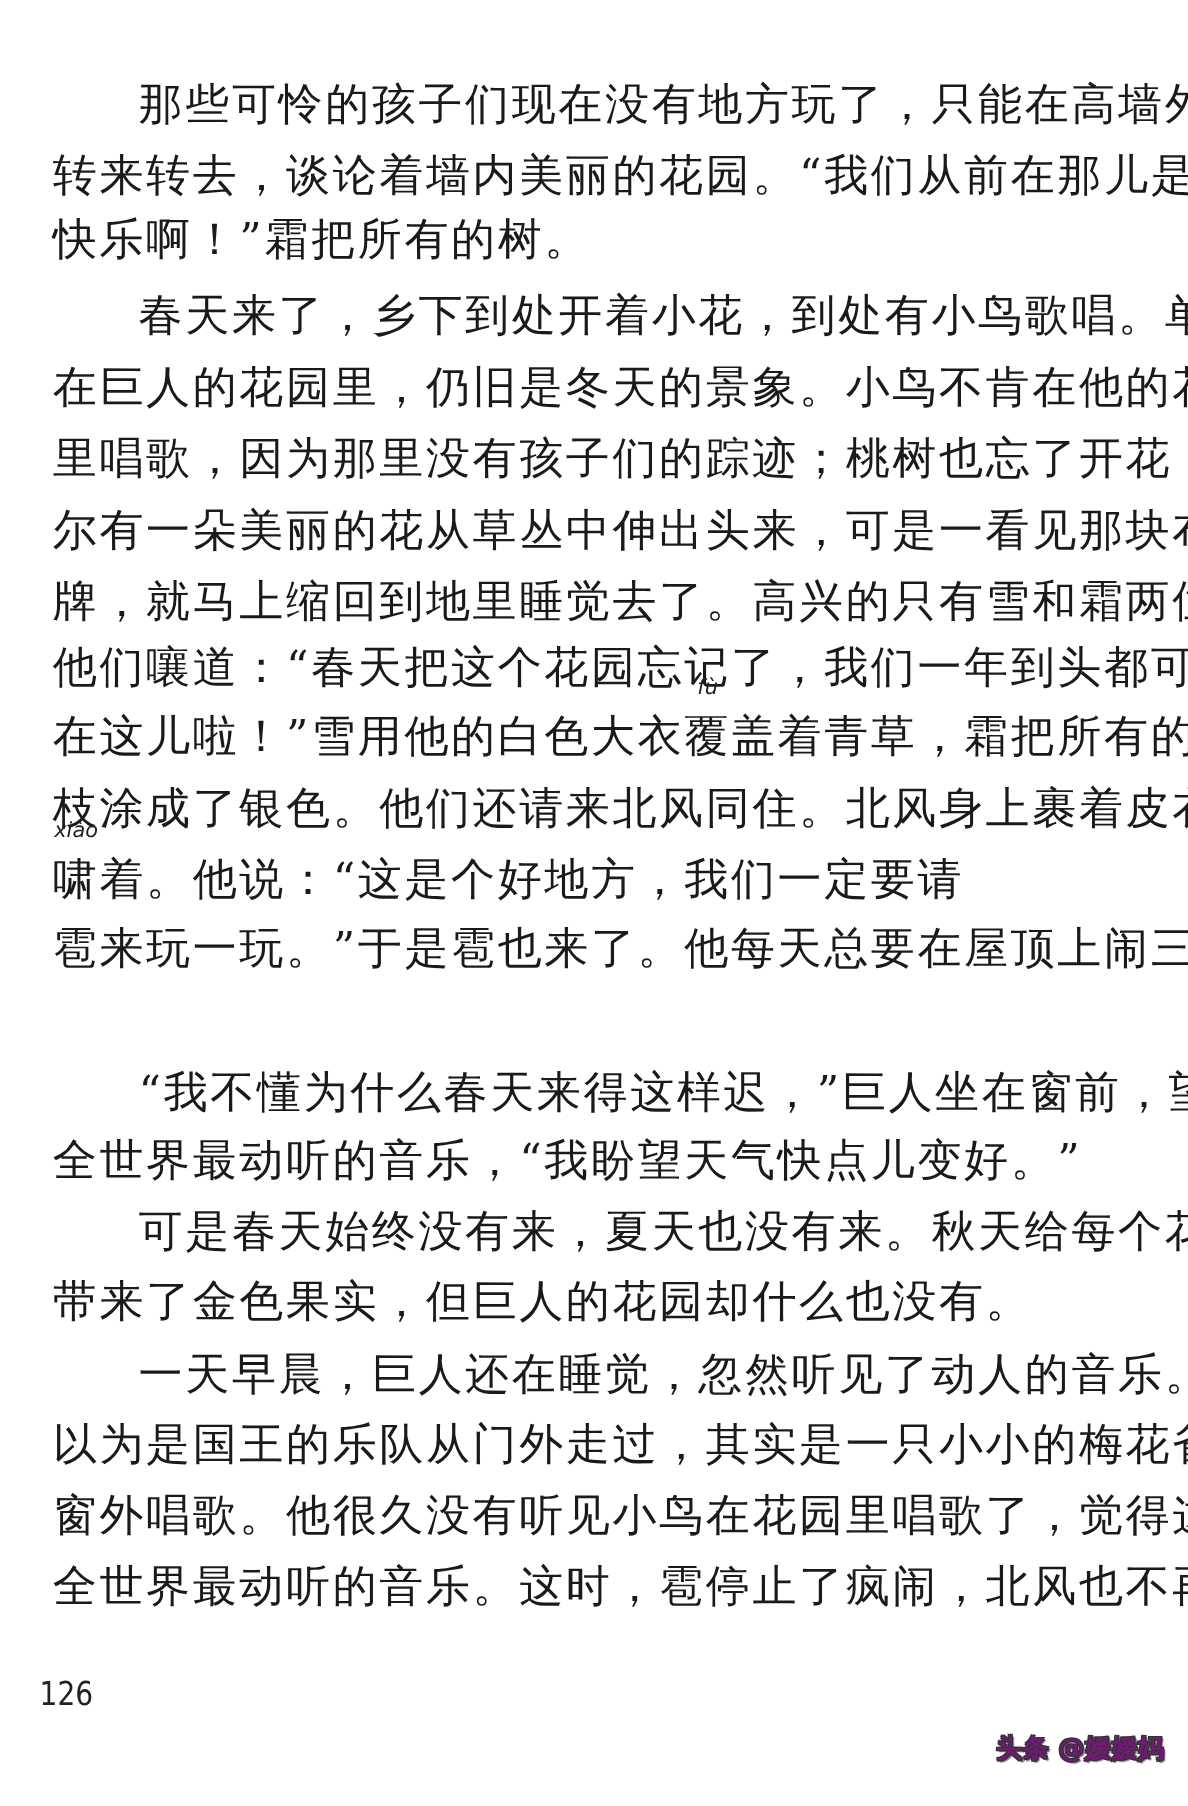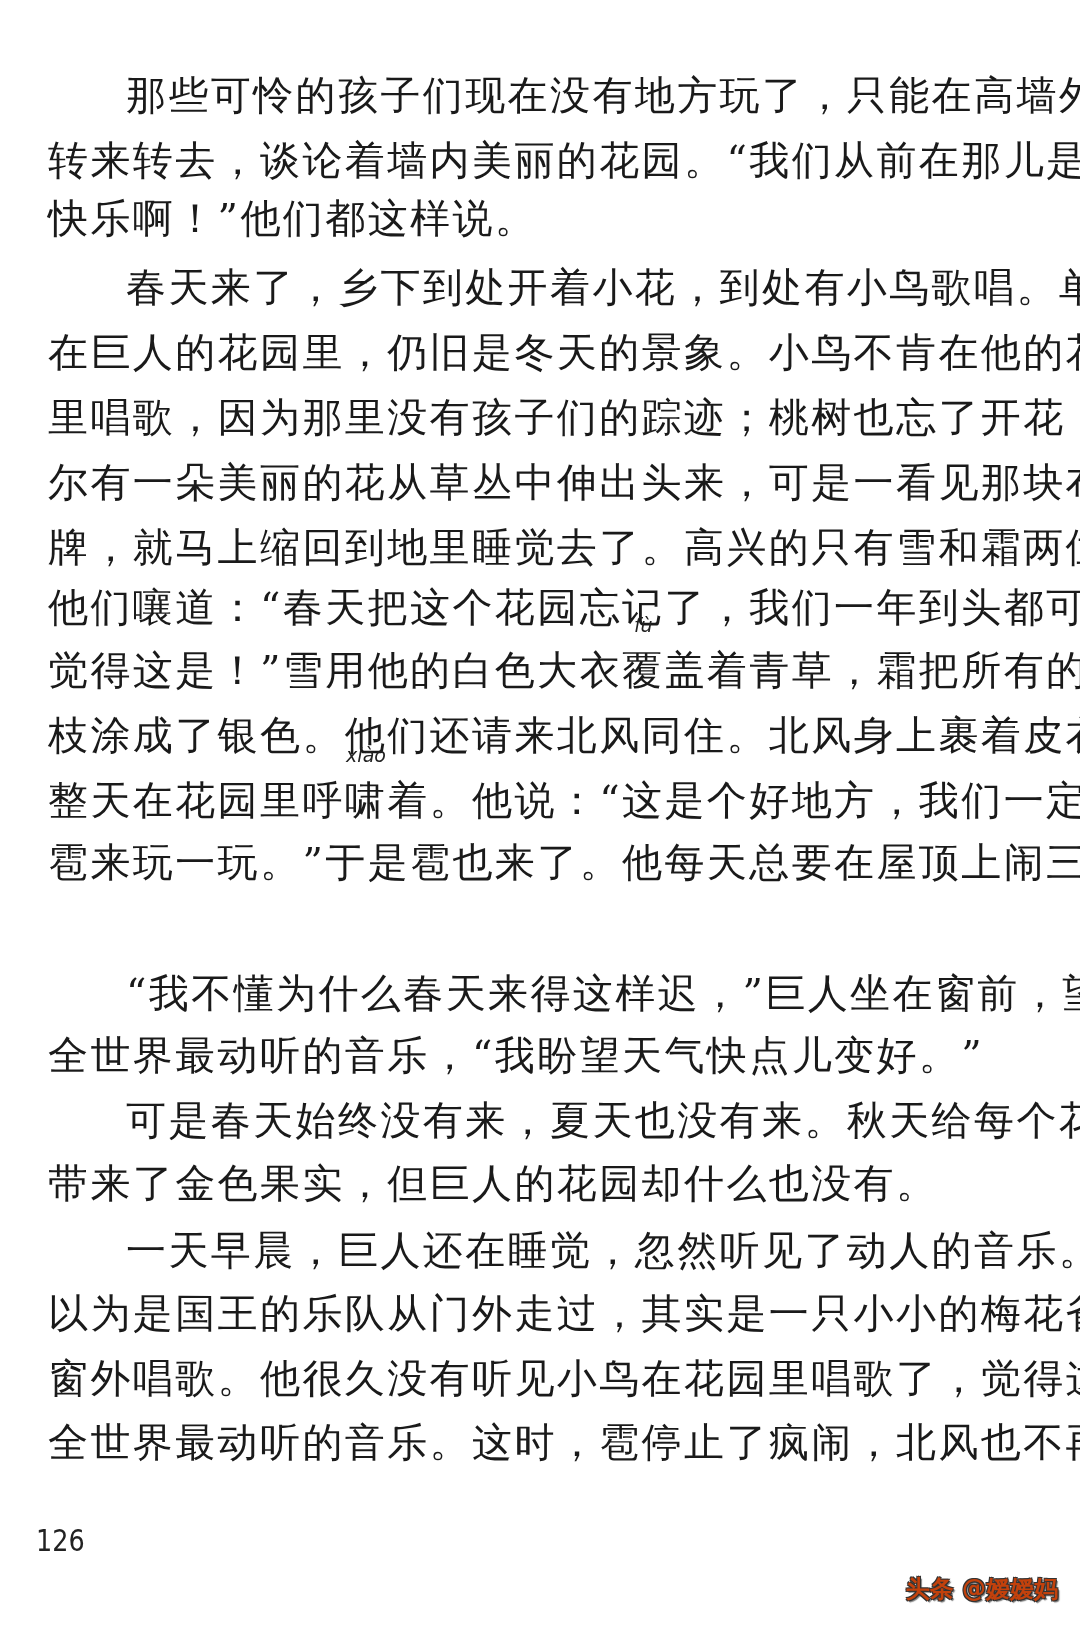--- a/index.html
+++ b/index.html
@@ -62,46 +62,46 @@
       transform: scaleX(0.85);
       transform-origin: left center;
     }
     .watermark {
       position: absolute;
       right: 22px;
       top: 1574px;
       font-family: "DejaVu Sans", "Liberation Sans", sans-serif;
       font-size: 24px;
       line-height: 30px;
-      color: #c2410c;
+      color: #701a75;
       text-shadow:
         -1px -1px 0 #333, 1px -1px 0 #333,
         -1px 1px 0 #333, 1px 1px 0 #333,
         2px 2px 1px rgba(0,0,0,0.5);
       font-weight: bold;
     }
   </style>
 </head>
 <body>
 
 <div class="page">
 
   <div class="line indent" style="top:70px">那些可怜的孩子们现在没有地方玩了，只能在高墙外面</div>
   <div class="line" style="top:135px">转来转去，谈论着墙内美丽的花园。“我们从前在那儿是多么</div>
-  <div class="line" style="top:193px">快乐啊！”他们都这样说。</div>
+  <div class="line" style="top:193px">快乐啊！”霜把所有的树。</div>
 
   <div class="line indent" style="top:262px">春天来了，乡下到处开着小花，到处有小鸟歌唱。单单</div>
   <div class="line" style="top:327px">在巨人的花园里，仍旧是冬天的景象。小鸟不肯在他的花园</div>
   <div class="line" style="top:392px">里唱歌，因为那里没有孩子们的踪迹；桃树也忘了开花；偶</div>
   <div class="line" style="top:457px">尔有一朵美丽的花从草丛中伸出头来，可是一看见那块布告</div>
   <div class="line" style="top:522px">牌，就马上缩回到地里睡觉去了。高兴的只有雪和霜两位。</div>
   <div class="line" style="top:582px">他们嚷道：“春天把这个花园忘记了，我们一年到头都可以住</div>
-  <div class="line" style="top:645px"><span>觉得这是！”雪用他的白色大衣</span><span class="ruby-wrap"><span class="pinyin">fù</span><span>覆</span></span><span>盖着青草，霜把所有的树</span></div>
+  <div class="line" style="top:645px"><span>在这儿啦！”雪用他的白色大衣</span><span class="ruby-wrap"><span class="pinyin">fù</span><span>覆</span></span><span>盖着青草，霜把所有的树</span></div>
   <div class="line" style="top:710px">枝涂成了银色。他们还请来北风同住。北风身上裹着皮衣，</div>
-  <div class="line" style="top:775px"><span>整天在花园里呼</span><span class="ruby-wrap"><span class="pinyin">xiào</span><span>啸</span></span><span>着。他说：“这是个好地方，我们一定要请</span></div>
+  <div class="line" style="top:775px"><span class="ruby-wrap"><span class="pinyin">xiào</span><span>啸</span></span><span>着。他说：“这是个好地方，我们一定要请</span></div>
   <div class="line" style="top:837px">雹来玩一玩。”于是雹也来了。他每天总要在屋顶上闹三个钟</div>
 
   <div class="line indent" style="top:968px">“我不懂为什么春天来得这样迟，”巨人坐在窗前，望着</div>
   <div class="line" style="top:1030px">全世界最动听的音乐，“我盼望天气快点儿变好。”</div>
 
   <div class="line indent" style="top:1095px">可是春天始终没有来，夏天也没有来。秋天给每个花园</div>
   <div class="line" style="top:1158px">带来了金色果实，但巨人的花园却什么也没有。</div>
 
   <div class="line indent" style="top:1225px">一天早晨，巨人还在睡觉，忽然听见了动人的音乐。他</div>
   <div class="line" style="top:1288px">以为是国王的乐队从门外走过，其实是一只小小的梅花雀在</div>

